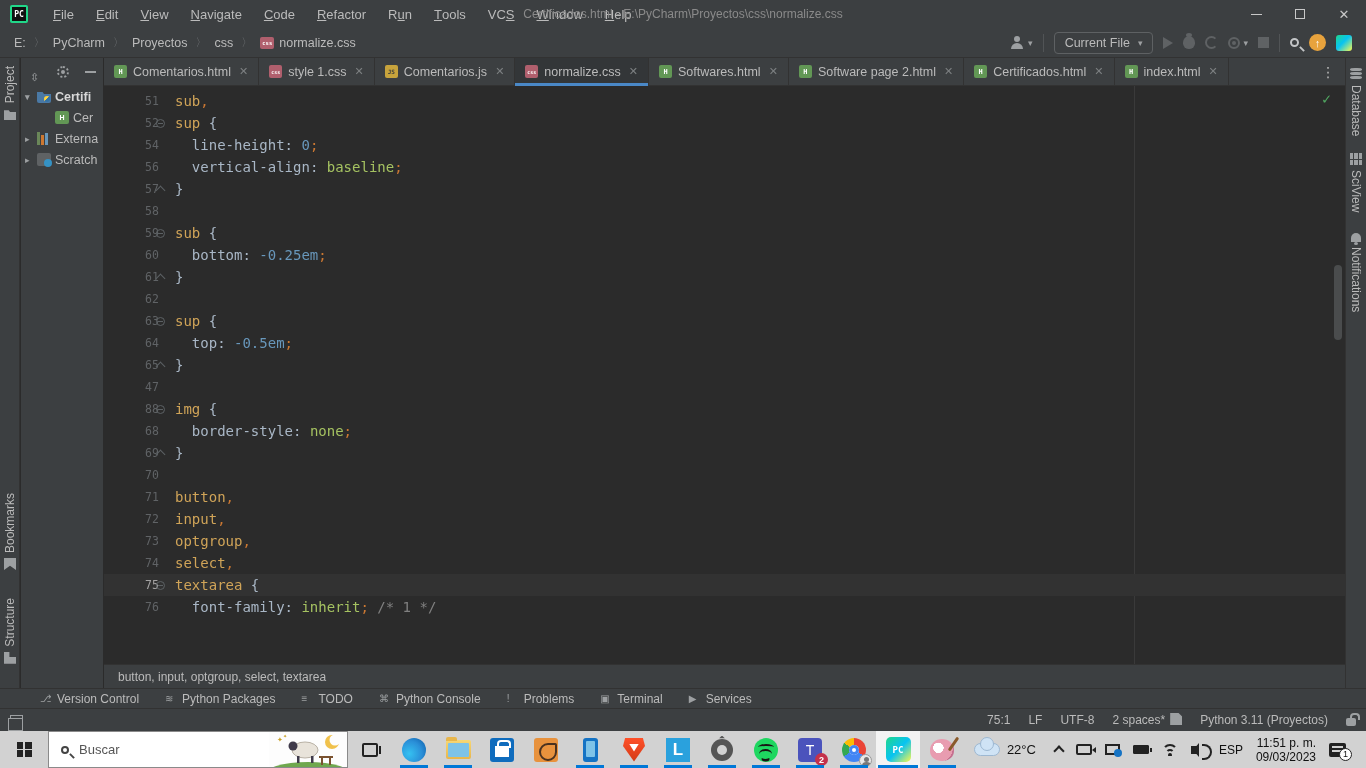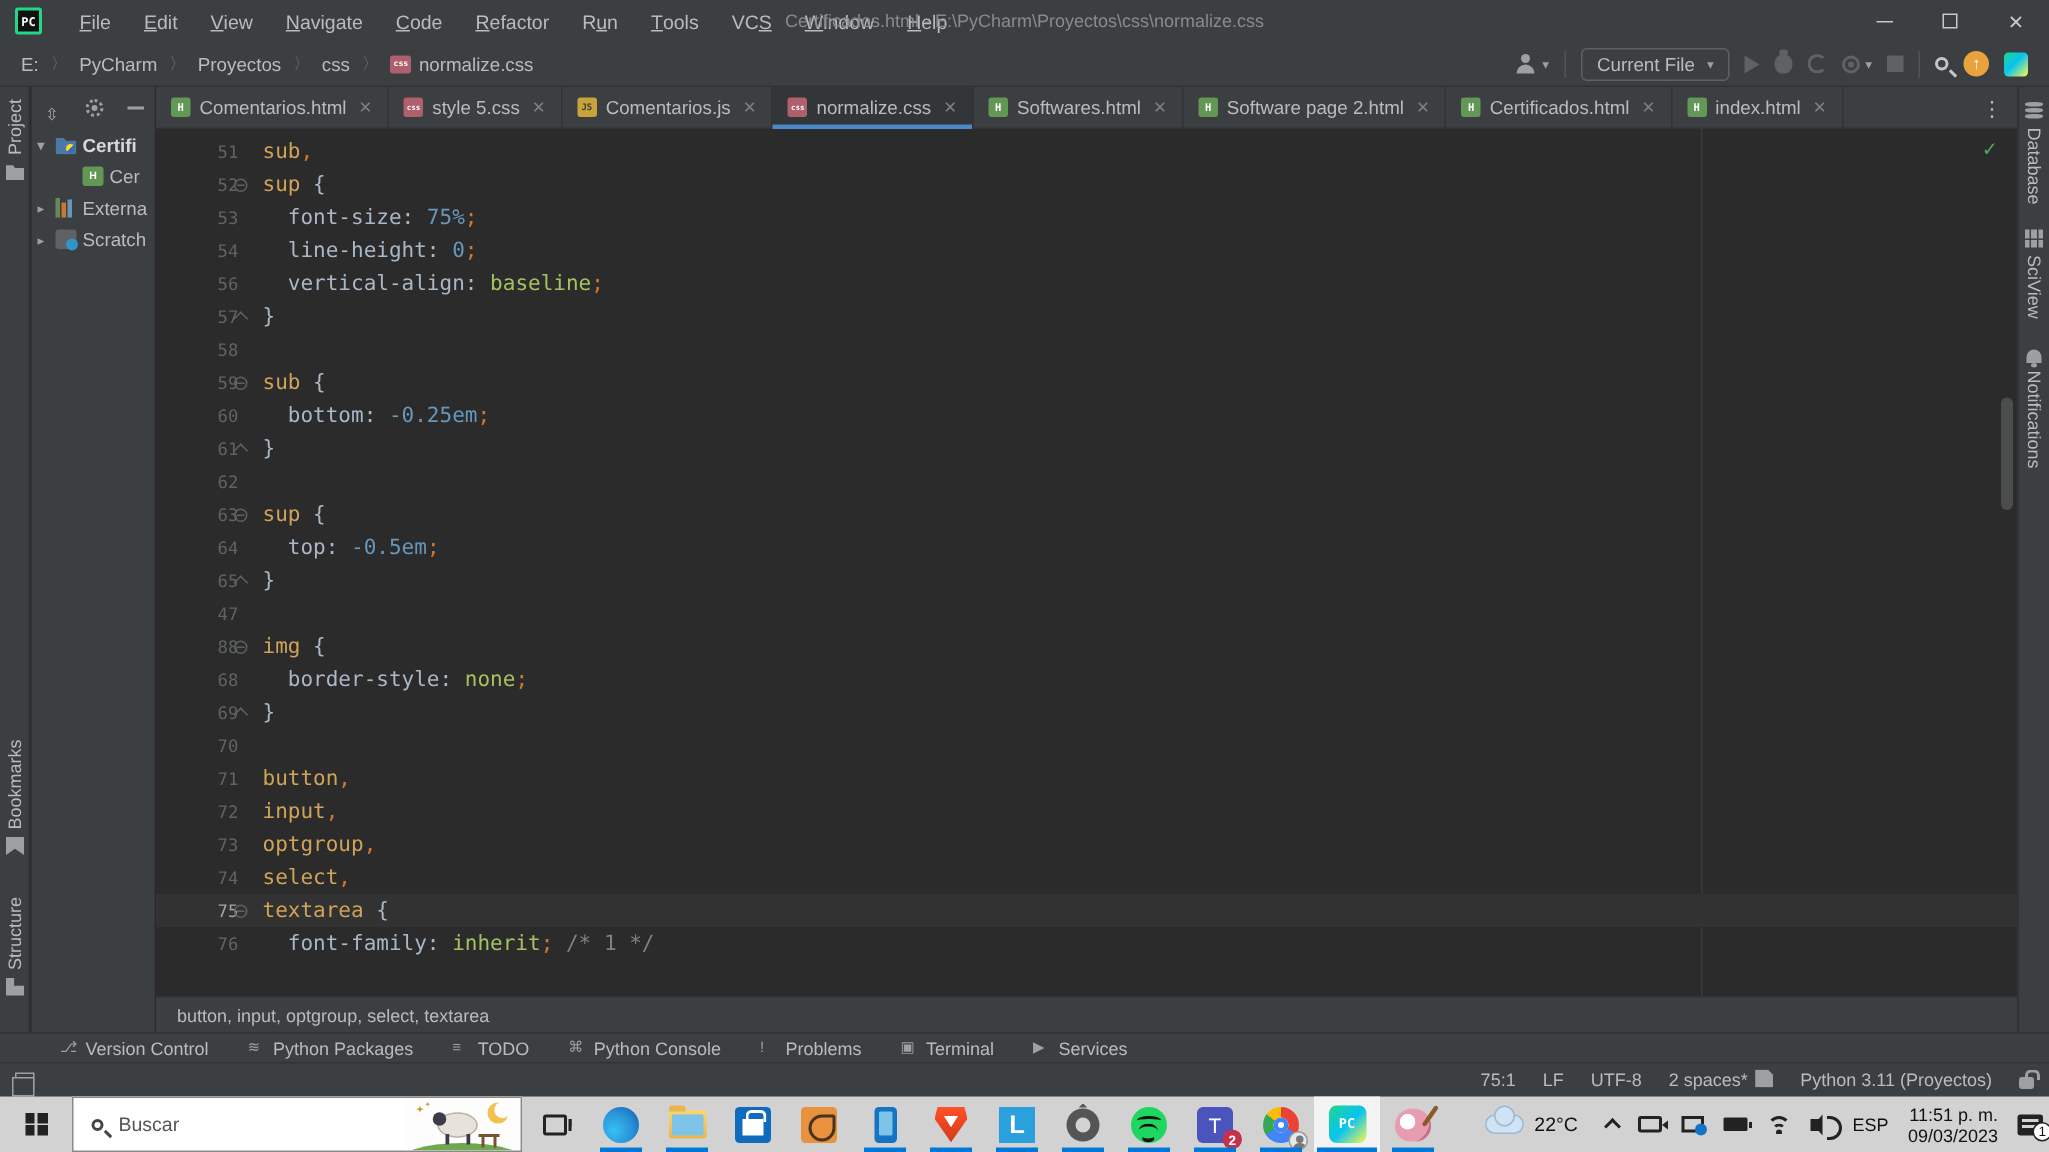--- a/index.html
+++ b/index.html
@@ -259,21 +259,21 @@
   .ic-pycharm { width:25px; height:25px; border-radius:5px; color:#fff; font-size:9px;
       font-weight:bold; display:flex; align-items:center; justify-content:center;
       background:linear-gradient(135deg,#21d789 0%,#07c3f2 50%,#fcf84a 100%);
       font-family:"DejaVu Sans Mono",monospace; }
   .ic-paint { width:24px; height:22px; border-radius:50% 50% 45% 45%; position:relative;
       background:radial-gradient(circle at 35% 40%,#fff 25%,#e89cb0 26% 70%,#c5708f 71%); }
   .ic-paint::after { content:""; position:absolute; right:-1px; top:-3px; width:3px; height:16px;
       background:#8a5a2b; transform:rotate(35deg); border-radius:2px; }
 
   
-  #tray { margin-left:auto; display:flex; align-items:center; gap:13px; padding-right:4px; }
+  #tray { margin-left:auto; display:flex; align-items:center; gap:13px; padding-right:20px; }
   #weather { display:flex; align-items:center; gap:7px; font-size:13px; padding:0 6px; }
   .cloud { width:26px; height:13px; background:#cfe3f5; border-radius:8px; position:relative;
            border:1px solid #9db8d2; }
   .cloud::before { content:""; position:absolute; left:5px; top:-7px; width:12px; height:12px;
                    border-radius:50%; background:#cfe3f5; border:1px solid #9db8d2; }
   .cloud::after { content:""; position:absolute; right:-3px; top:-6px; width:9px; height:9px;
                   border-radius:50%; background:#f5c13d; z-index:-1; }
   .chev-up { width:8px; height:8px; border-left:2px solid #222; border-top:2px solid #222;
              transform:rotate(45deg); margin-top:3px; }
   .cam-ic { width:16px; height:11px; border:2px solid #222; border-radius:2px; position:relative; }
@@ -410,21 +410,21 @@
 
   <div id="tabbar" class="abs">
 
   <div class="tab">
         <span class="ficon html">H</span>
         <span class="tab-label">Comentarios.html</span>
         <span class="tab-close">✕</span>
       </div>
       <div class="tab">
         <span class="ficon css">css</span>
-        <span class="tab-label">style 5.css</span>
+        <span class="tab-label">style 1.css</span>
         <span class="tab-close">✕</span>
       </div>
       <div class="tab">
         <span class="ficon js">JS</span>
         <span class="tab-label">Comentarios.js</span>
         <span class="tab-close">✕</span>
       </div>
       <div class="tab active">
         <span class="ficon css">css</span>
         <span class="tab-label">normalize.css</span>
@@ -460,25 +460,20 @@
           <span class="ln">51</span>
           <span class="fold"></span>
           <span class="code"><span class="t-sel">sub</span><span class="t-pun">,</span></span>
         </div>
         <div class="cl">
           <span class="ln">52</span>
           <span class="fold">
             <i class="fm-s"></i>
           </span>
           <span class="code"><span class="t-sel">sup</span><span class="t-pln"> {</span></span>
-        </div>
-        <div class="cl">
-          <span class="ln">53</span>
-          <span class="fold"></span>
-          <span class="code"><span class="t-pln">  </span><span class="t-prop">font-size</span><span class="t-pln">: </span><span class="t-num">75%</span><span class="t-pun">;</span></span>
         </div>
         <div class="cl">
           <span class="ln">54</span>
           <span class="fold"></span>
           <span class="code"><span class="t-pln">  </span><span class="t-prop">line-height</span><span class="t-pln">: </span><span class="t-num">0</span><span class="t-pun">;</span></span>
         </div>
         <div class="cl">
           <span class="ln">56</span>
           <span class="fold"></span>
           <span class="code"><span class="t-pln">  </span><span class="t-prop">vertical-align</span><span class="t-pln">: </span><span class="t-kw">baseline</span><span class="t-pun">;</span></span>

